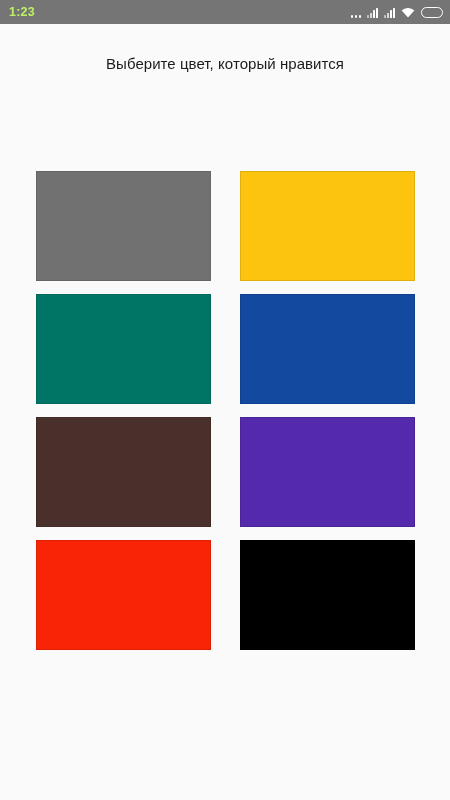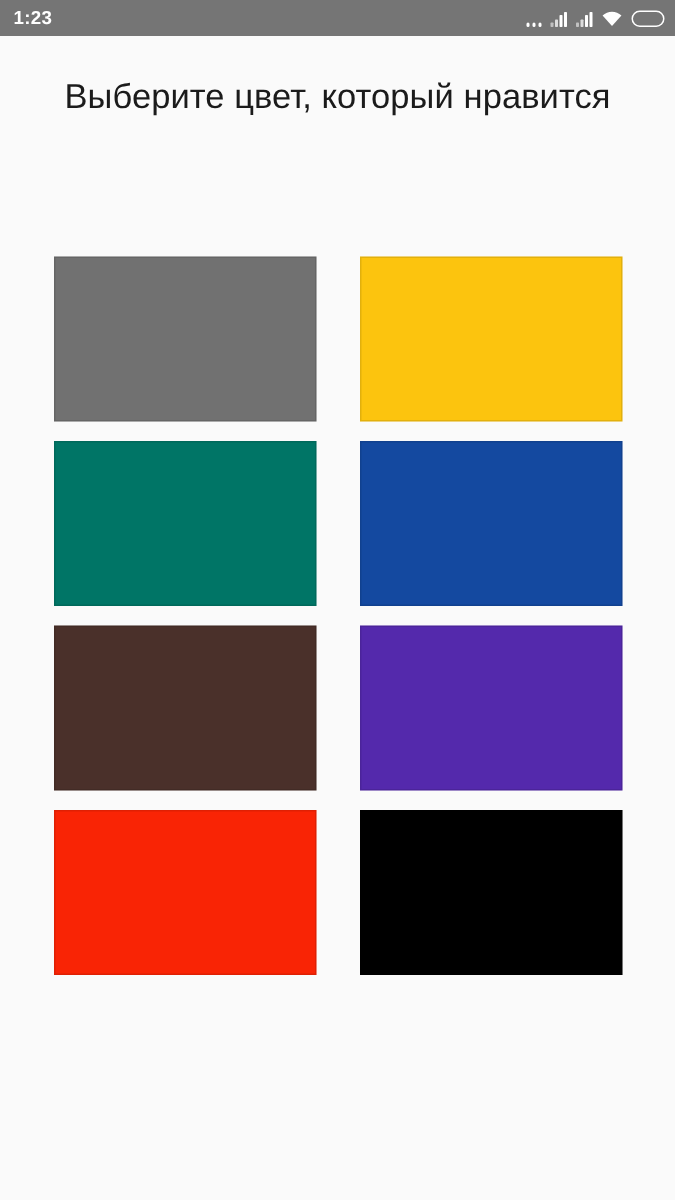--- a/index.html
+++ b/index.html
@@ -22,21 +22,21 @@
     background: #757575;
     display: flex;
     align-items: center;
     justify-content: space-between;
     box-sizing: border-box;
     padding: 0 7px 0 9px;
     position: relative;
     z-index: 10;
   }
   .status-time {
-    color: #ffffff;
+    color: #bef264;
     font-size: 12.5px;
     font-weight: bold;
     letter-spacing: 0.2px;
     line-height: 24px;
   }
   .status-icons {
     display: flex;
     align-items: center;
     gap: 6px;
   }
@@ -84,21 +84,21 @@
     position: relative;
     background: transparent;
   }
 
   
   .title {
     margin: 0;
     padding: 27px 18px 0 18px;
     text-align: center;
     color: #1b1b1b;
-    font-size: 23px;
+    font-size: 15px;
     font-weight: normal;
     line-height: 26px;
     letter-spacing: 0.05px;
   }
 
   
   .grid {
     position: absolute;
     left: 36px;
     top: 171px;

